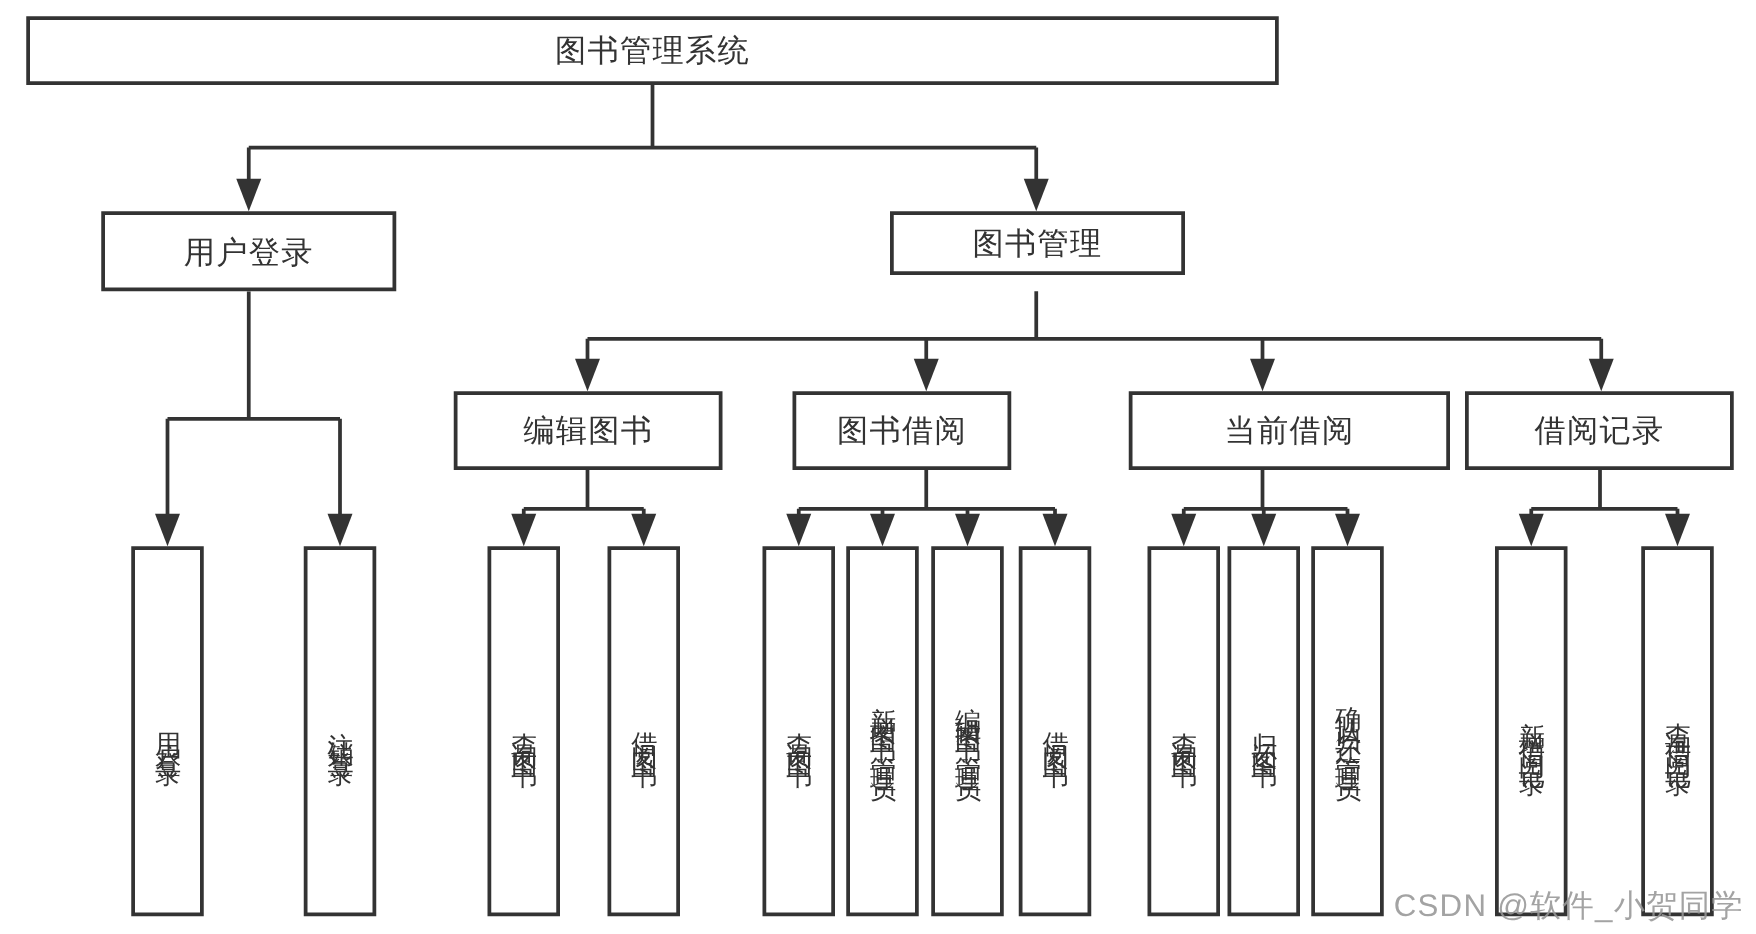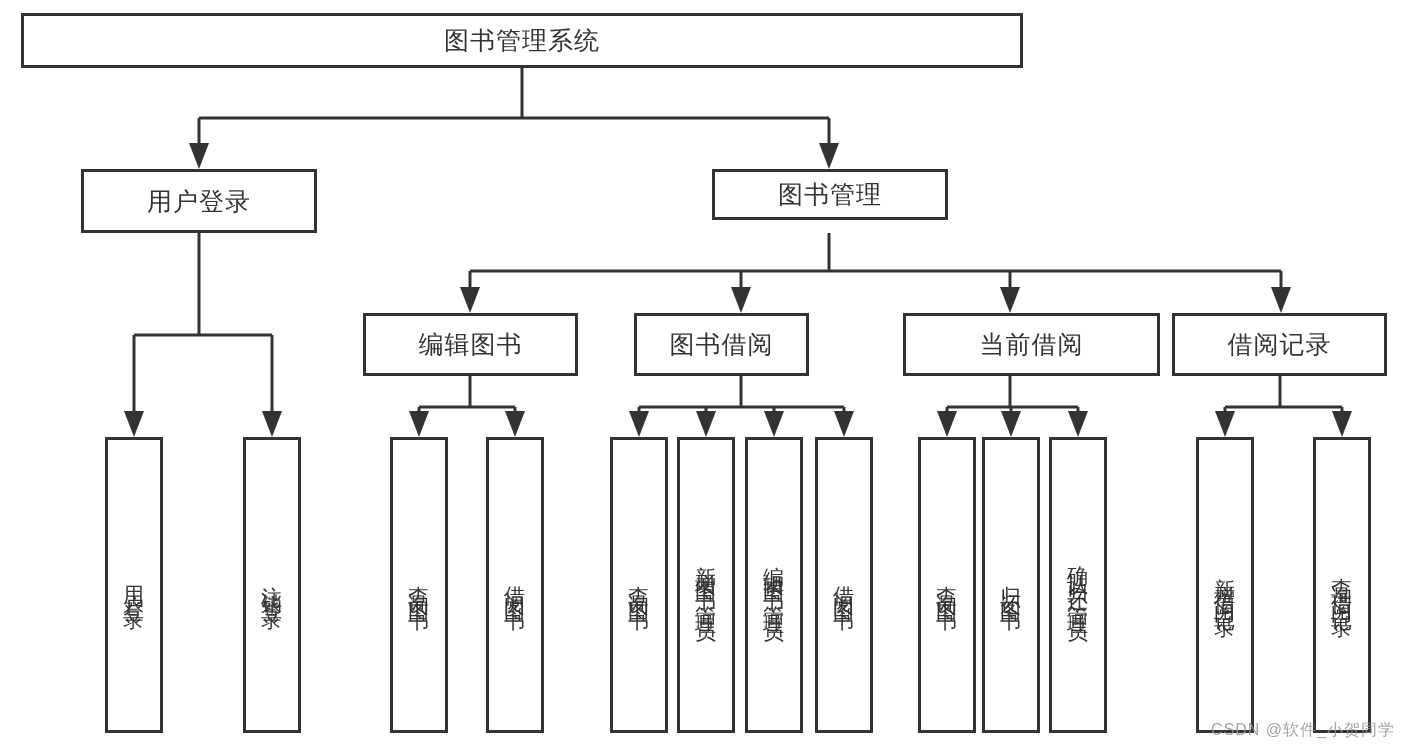--- a/index.html
+++ b/index.html
@@ -34,21 +34,21 @@
     text-orientation:mixed;
     color:#333333;
     font-size:21px;
     letter-spacing:8px;
     line-height:1;
     white-space:nowrap;
   }
   .watermark{
     position:absolute;
     right:10px;bottom:6px;
-    font-size:16px;
+    font-size:25px;
     color:rgba(150,150,150,0.88);
     letter-spacing:1px;
     pointer-events:none;
   }
 </style>
 </head>
 <body>
 
 <div id="canvas">
 

